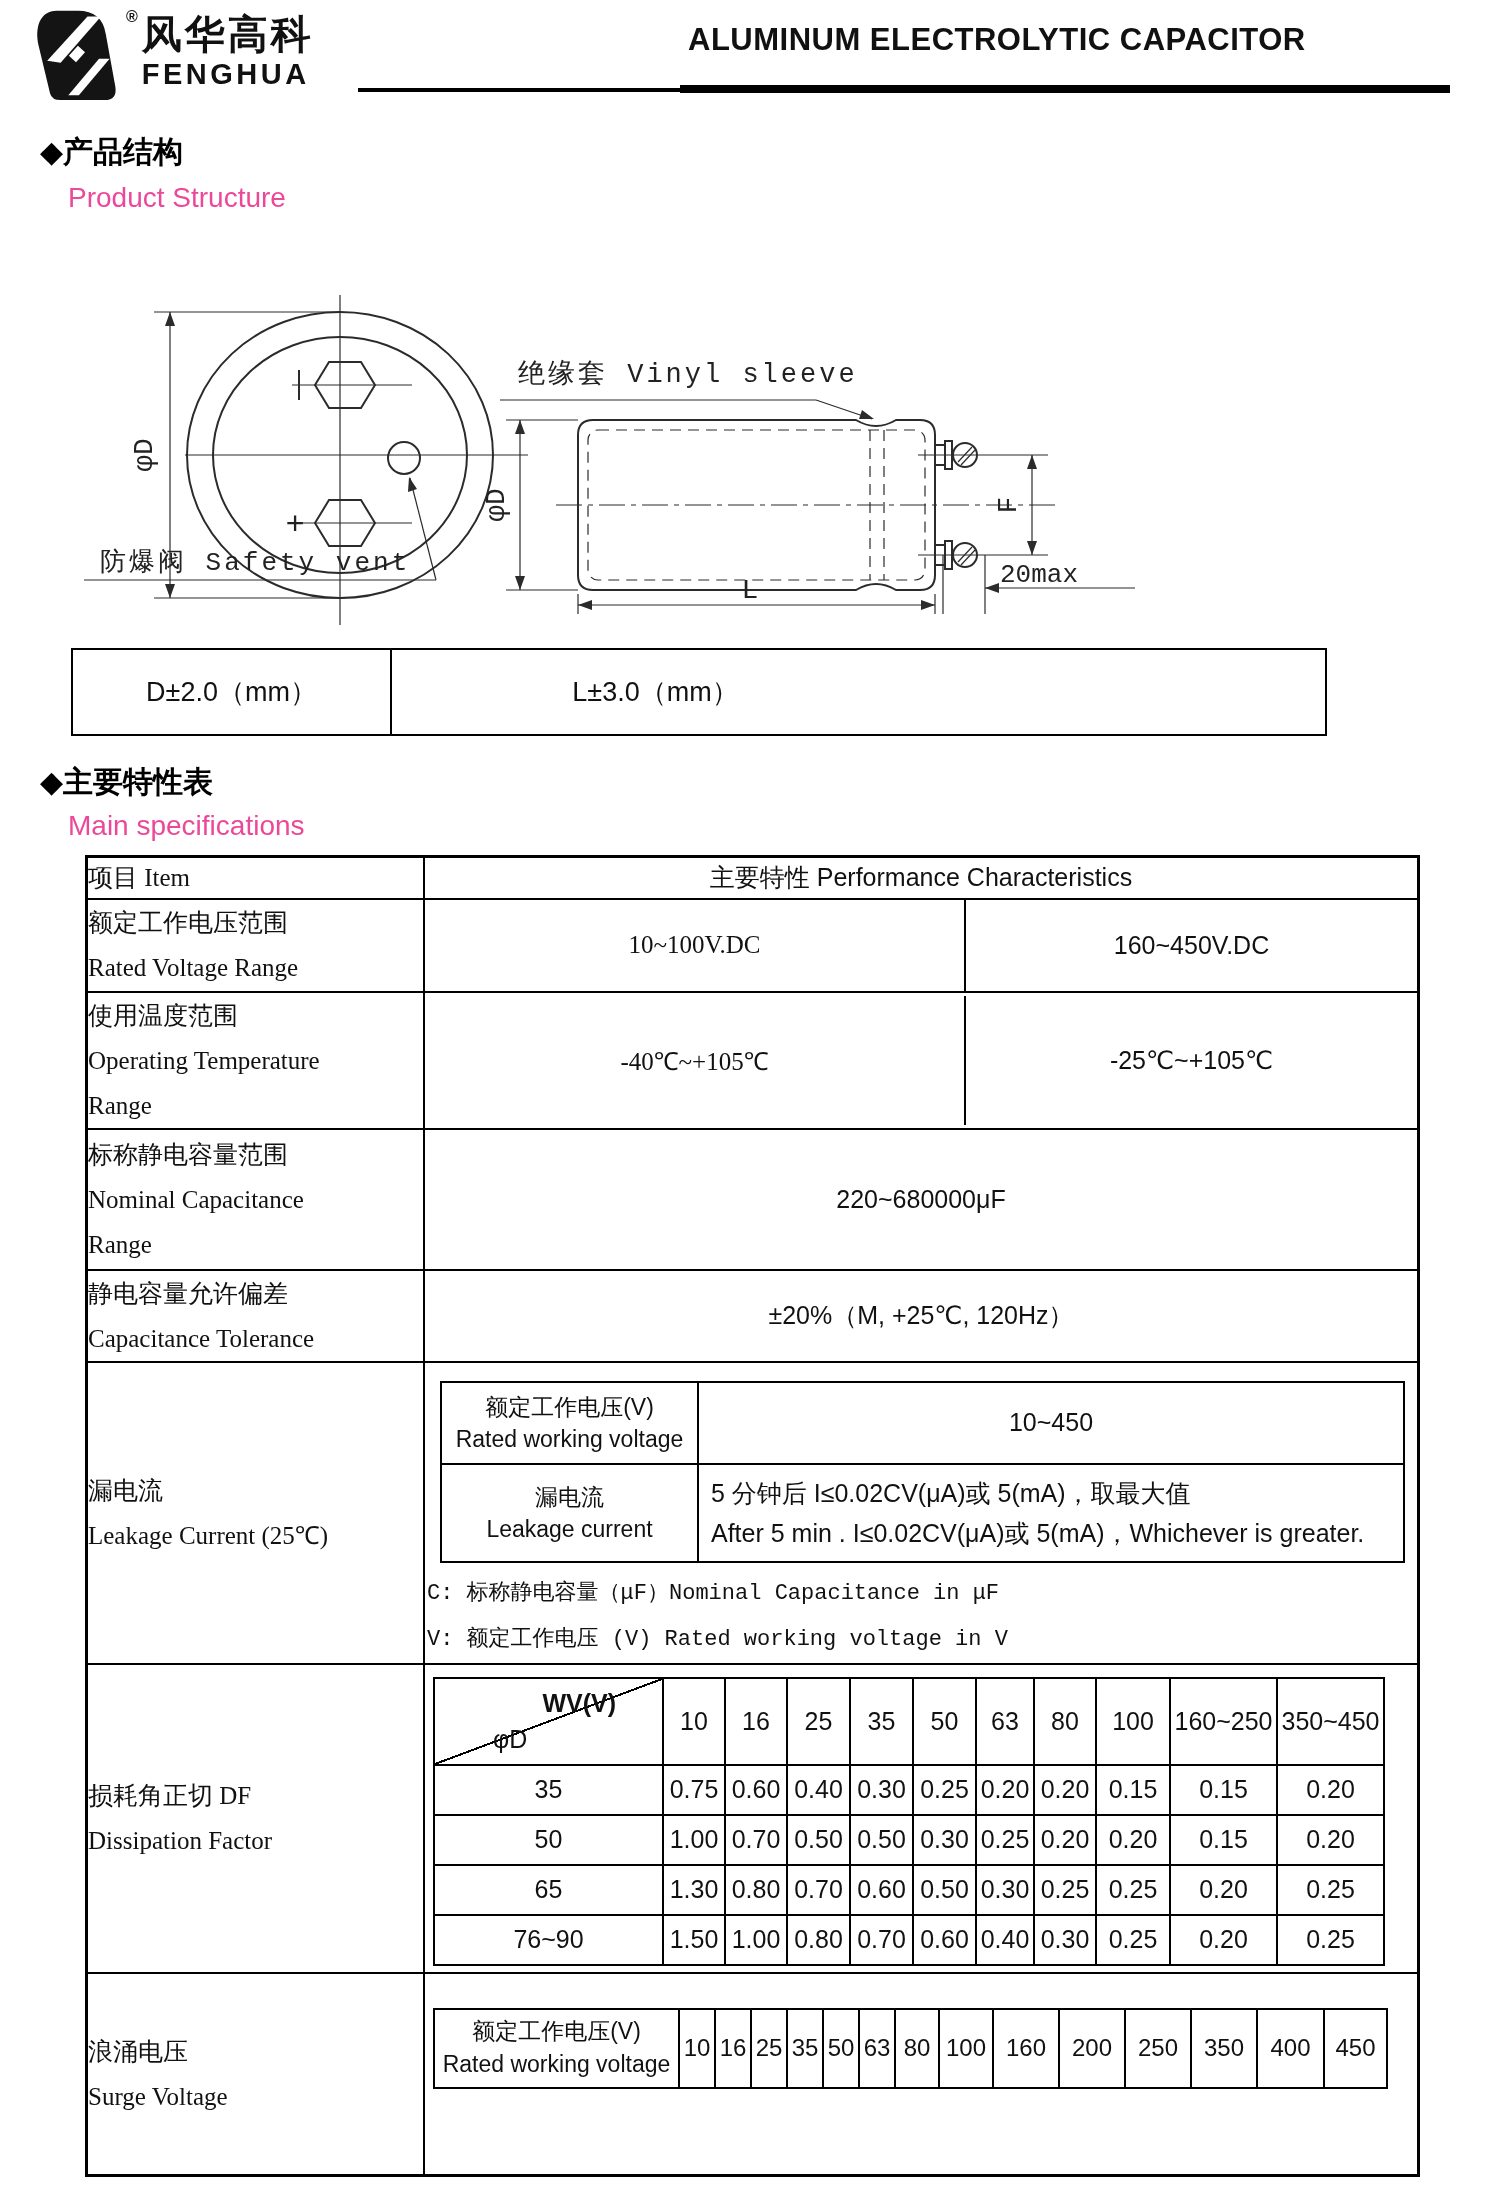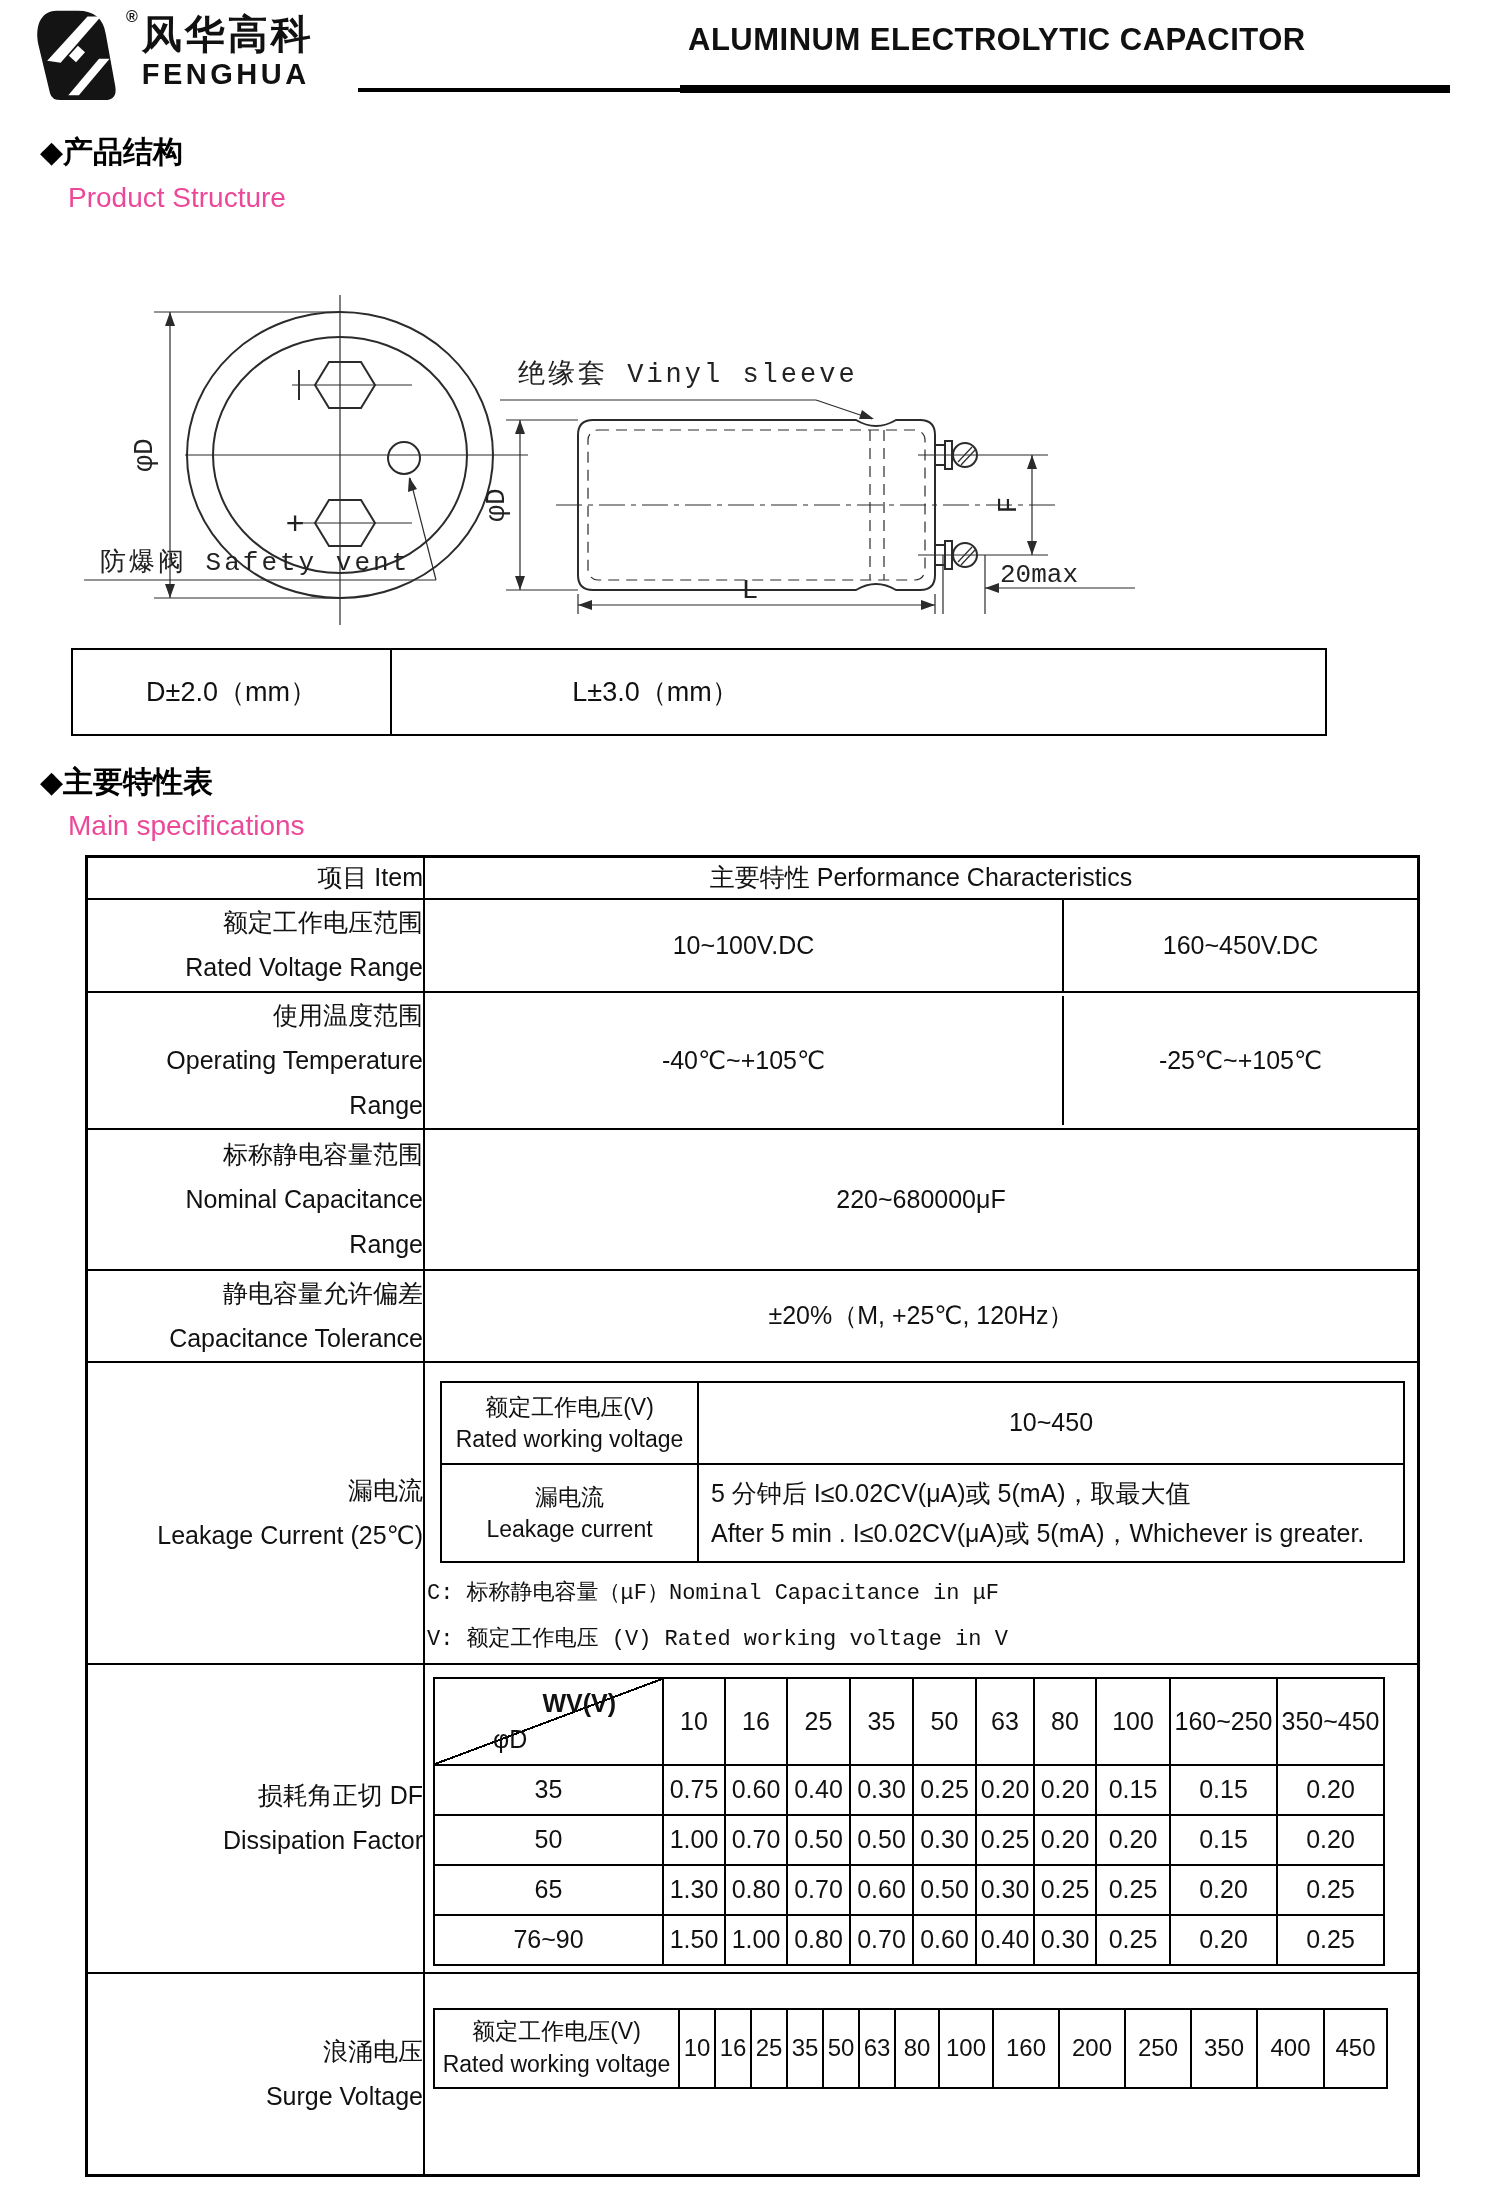--- a/index.html
+++ b/index.html
@@ -30,26 +30,26 @@
   
   .tol{left:71px;top:648px;width:1256px;height:88px;display:flex;border:2px solid #000;box-sizing:border-box;}
   .tol>div{display:flex;align-items:center;justify-content:center;font-size:27px;box-sizing:border-box;}
   .tol>div+div{border-left:2px solid #000;}
   .tol-d{width:317px;} .tol-l{width:529px;} .tol-f{flex:1;}
 
   
   table{border-collapse:collapse;}
   .spec{left:85px;top:855px;width:1335px;border:3px solid #000;}
   .spec>tbody>tr>td{border:2px solid #000;padding:0;vertical-align:middle;}
-  .item{width:335px;text-align:right;font-size:25px;}
+  .item{width:335px;text-align:left;font-size:25px;font-family:Liberation Serif, serif;}
   .item div{line-height:45px;}
   .vcell{text-align:center;font-size:25px;}
   .split{display:flex;height:100%;align-items:stretch;}
   .split>div{display:flex;align-items:center;justify-content:center;font-size:25px;}
-  .split .half1{width:637px;}
+  .split .half1{width:539px;font-family:Liberation Serif, serif;}
   .split .half2{flex:1;border-left:2px solid #000;}
   .topcell{vertical-align:top !important;}
 
   
   .lk{margin:18px 0 0 15px;width:965px;border:2px solid #000;}
   .lk td{border:2px solid #000;padding:0;}
   .lk .lbl{width:255px;text-align:center;font-size:23px;}
   .lk .lbl div{line-height:32px;}
   .lk .val{text-align:center;font-size:25px;}
   .lk .vtext{text-align:left;font-size:25px;padding:6px 12px;line-height:40px;}

